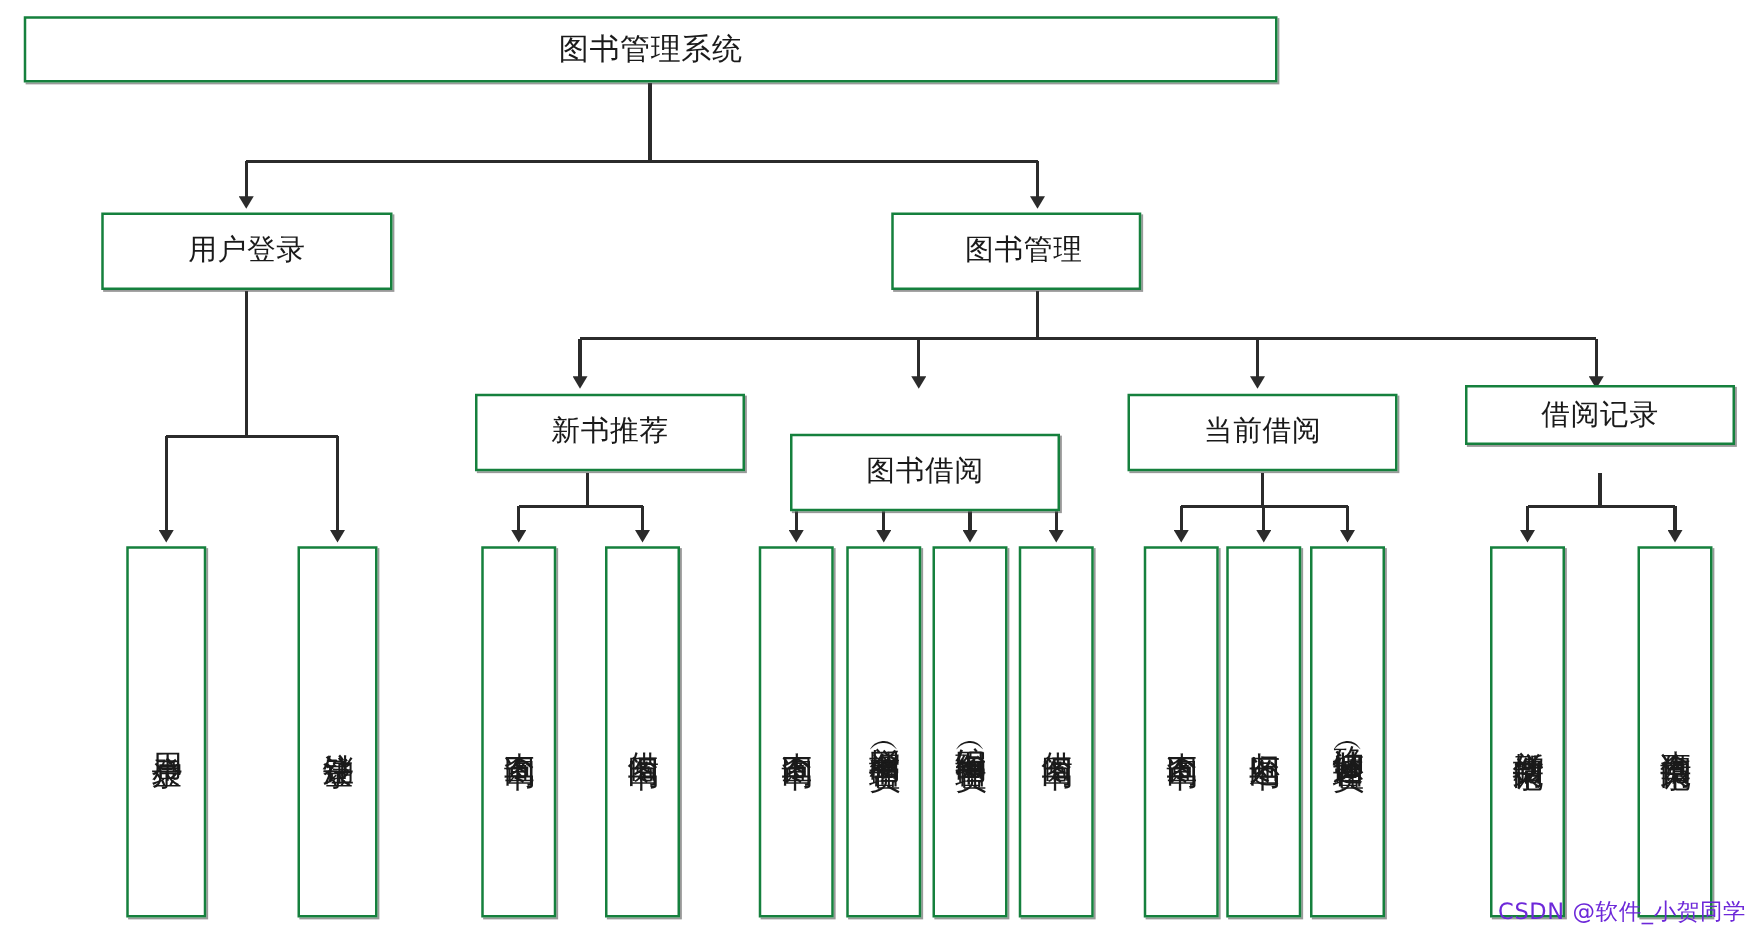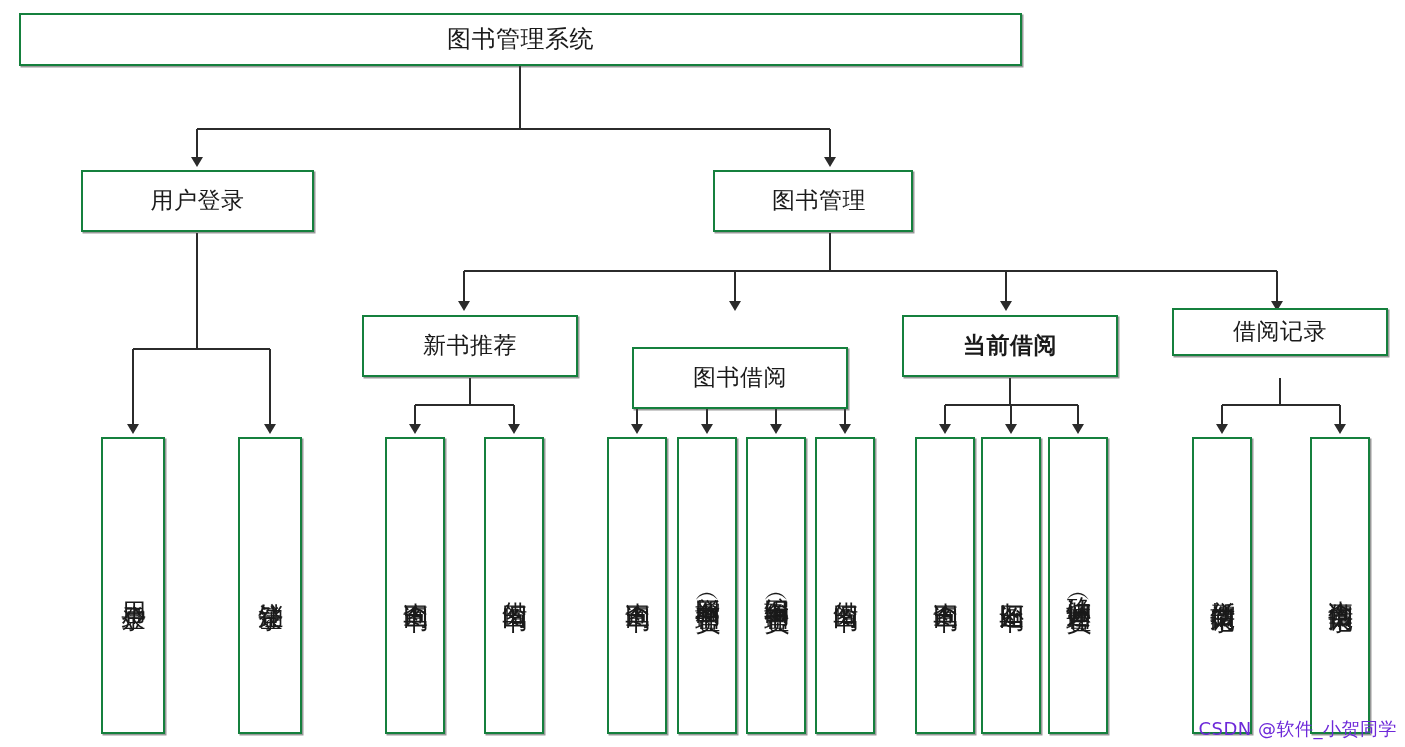--- a/index.html
+++ b/index.html
@@ -130,27 +130,27 @@
     <span class="label">图书管理系统</span>
   </div>
 
   <div class="node horiz" style="left:81px; top:170px; width:233px; height:62px;">
     <span class="label">用户登录</span>
   </div>
   <div class="node horiz" style="left:713px; top:170px; width:200px; height:62px;padding-left:12px;">
     <span class="label">图书管理</span>
   </div>
 
-  <div class="node horiz" style="left:362px; top:315px; width:216px; height:62px;">
+  <div class="node horiz" style="left:380px; top:315px; width:216px; height:62px;">
     <span class="label">新书推荐</span>
   </div>
   <div class="node horiz" style="left:632px; top:315px; width:216px; height:62px;margin-top:32px;">
     <span class="label">图书借阅</span>
   </div>
-  <div class="node horiz" style="left:902px; top:315px; width:216px; height:62px;font-weight:bold;">
+  <div class="node horiz" style="left:902px; top:315px; width:216px; height:62px;">
     <span class="label">当前借阅</span>
   </div>
   <div class="node horiz" style="left:1172px; top:308px; width:216px; height:48px;font-family:Liberation Serif, serif;">
     <span class="label">借阅记录</span>
   </div>
 
   <div class="node vert" style="left:101px; top:437px; width:64px; height:297px;">
     <span class="label">用户登录</span>
   </div>
   <div class="node vert" style="left:238px; top:437px; width:64px; height:297px;">

